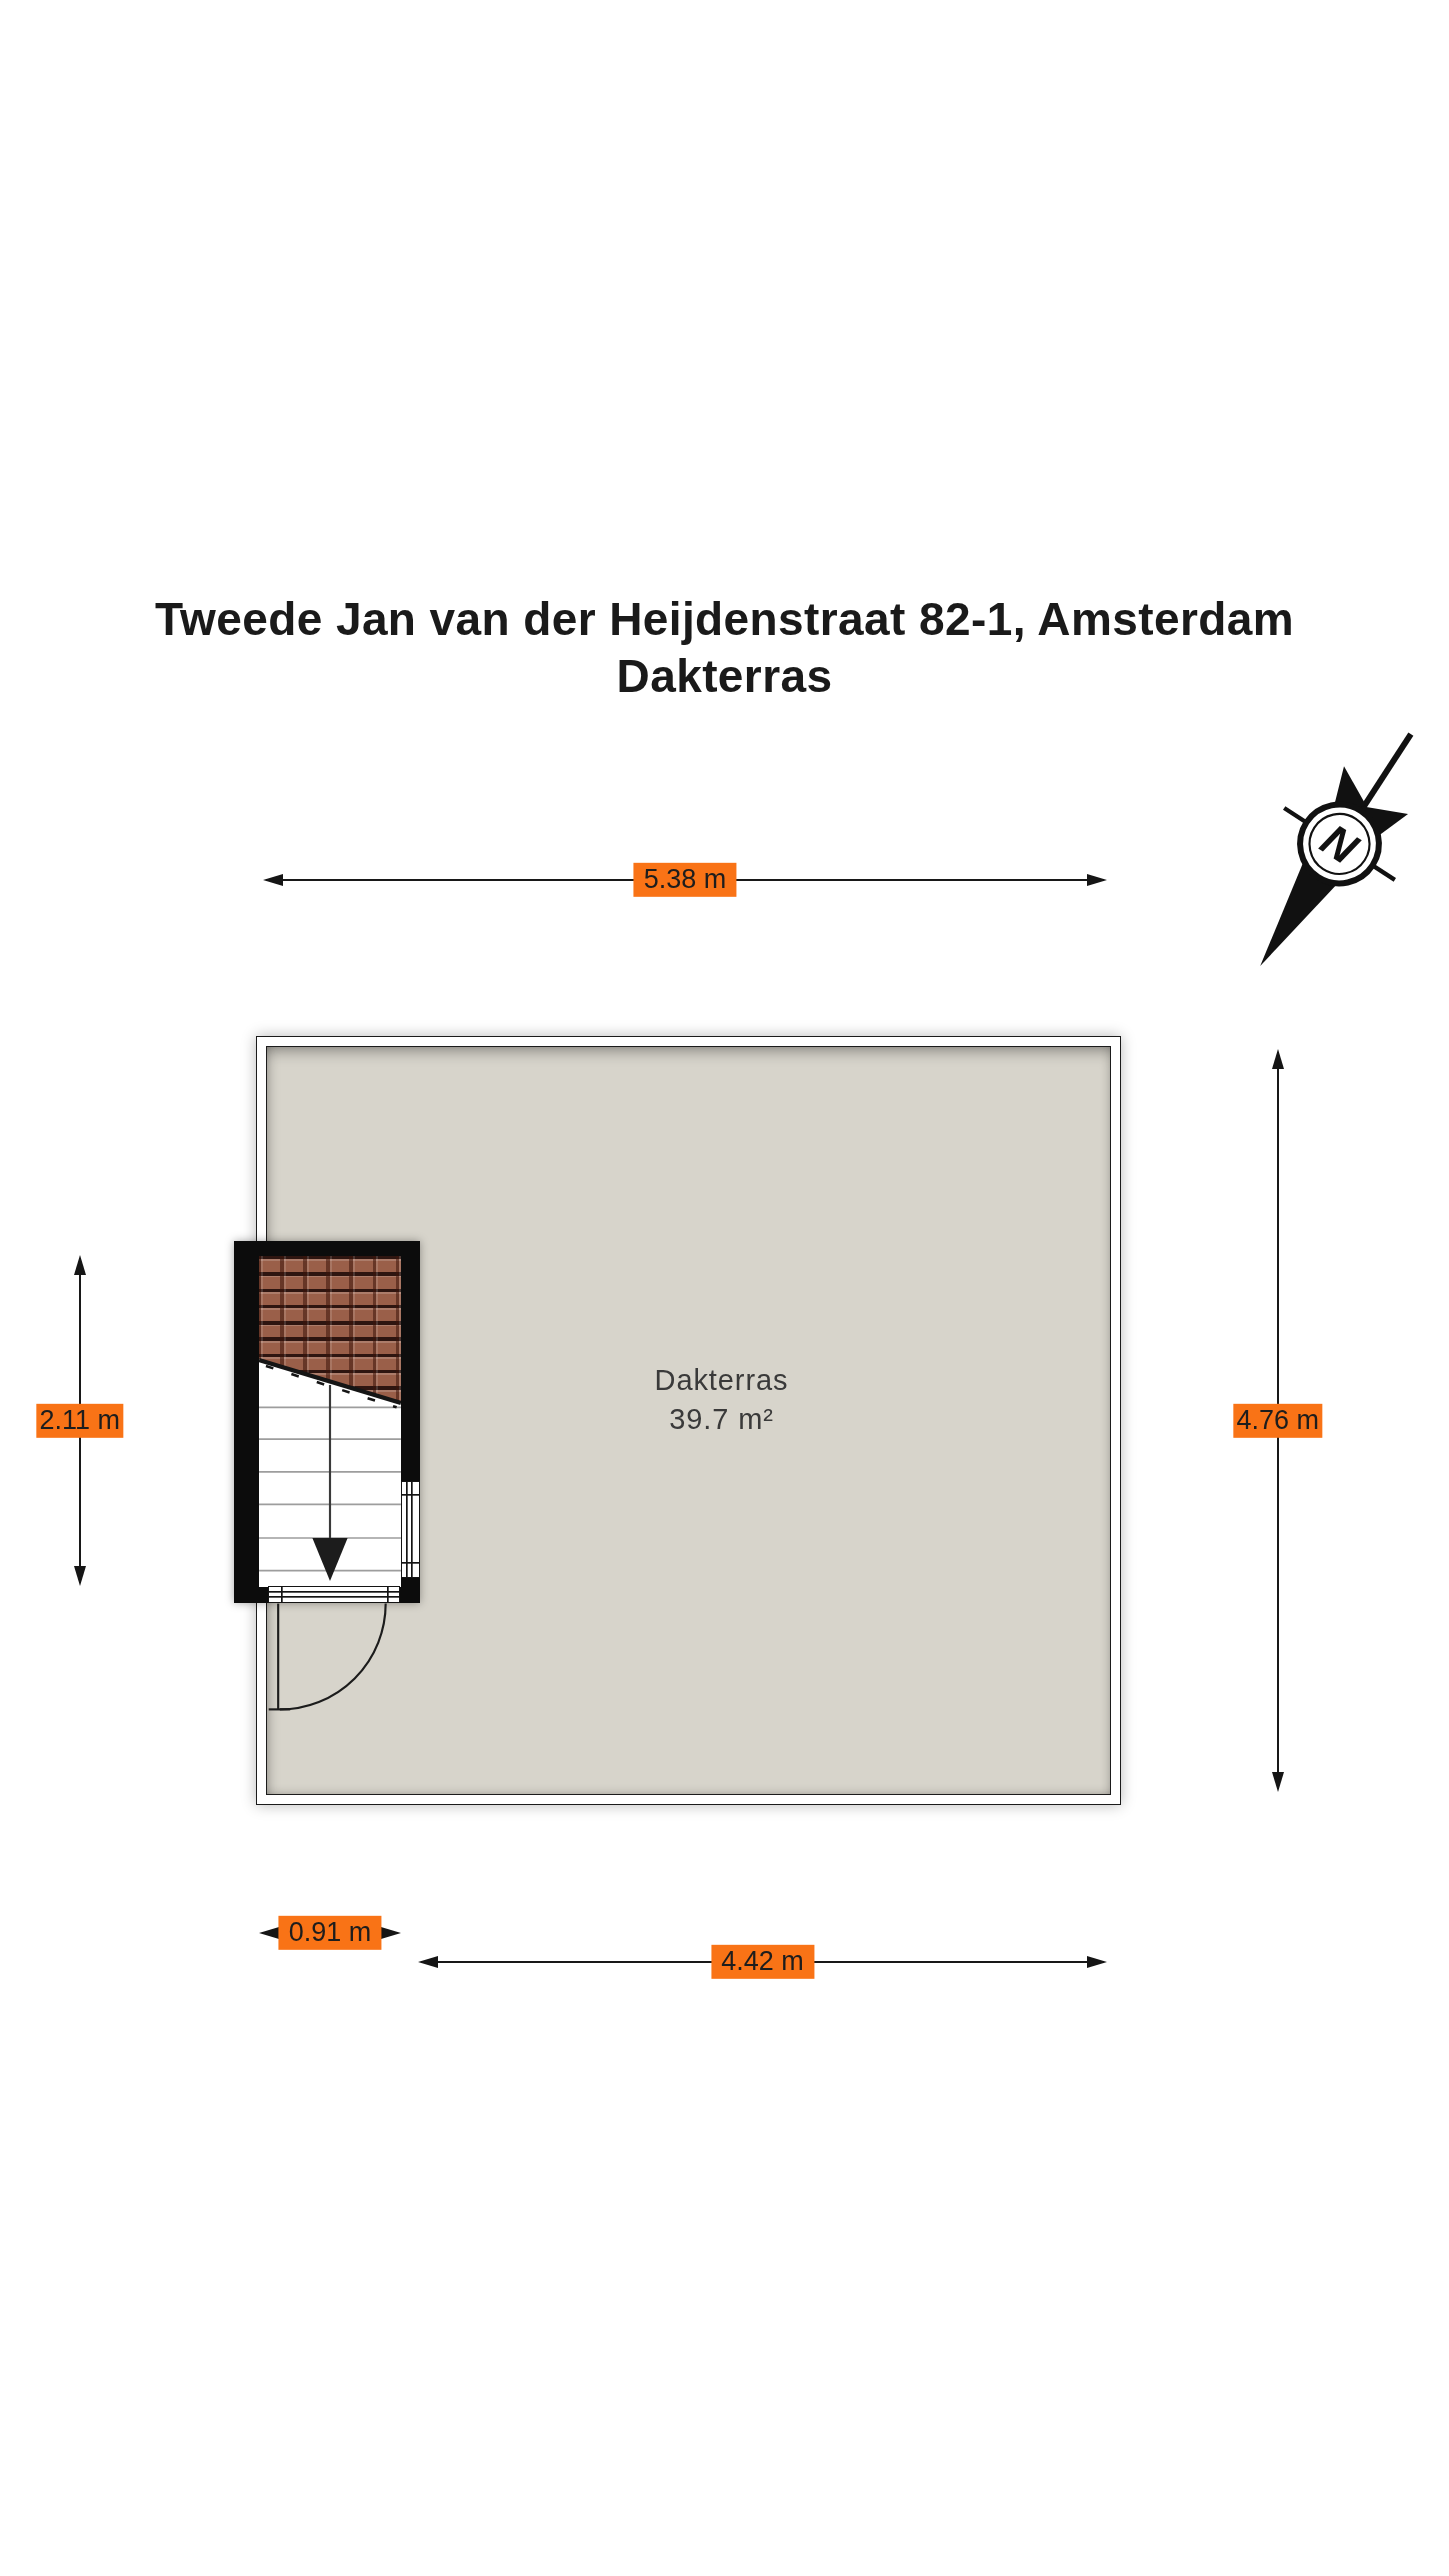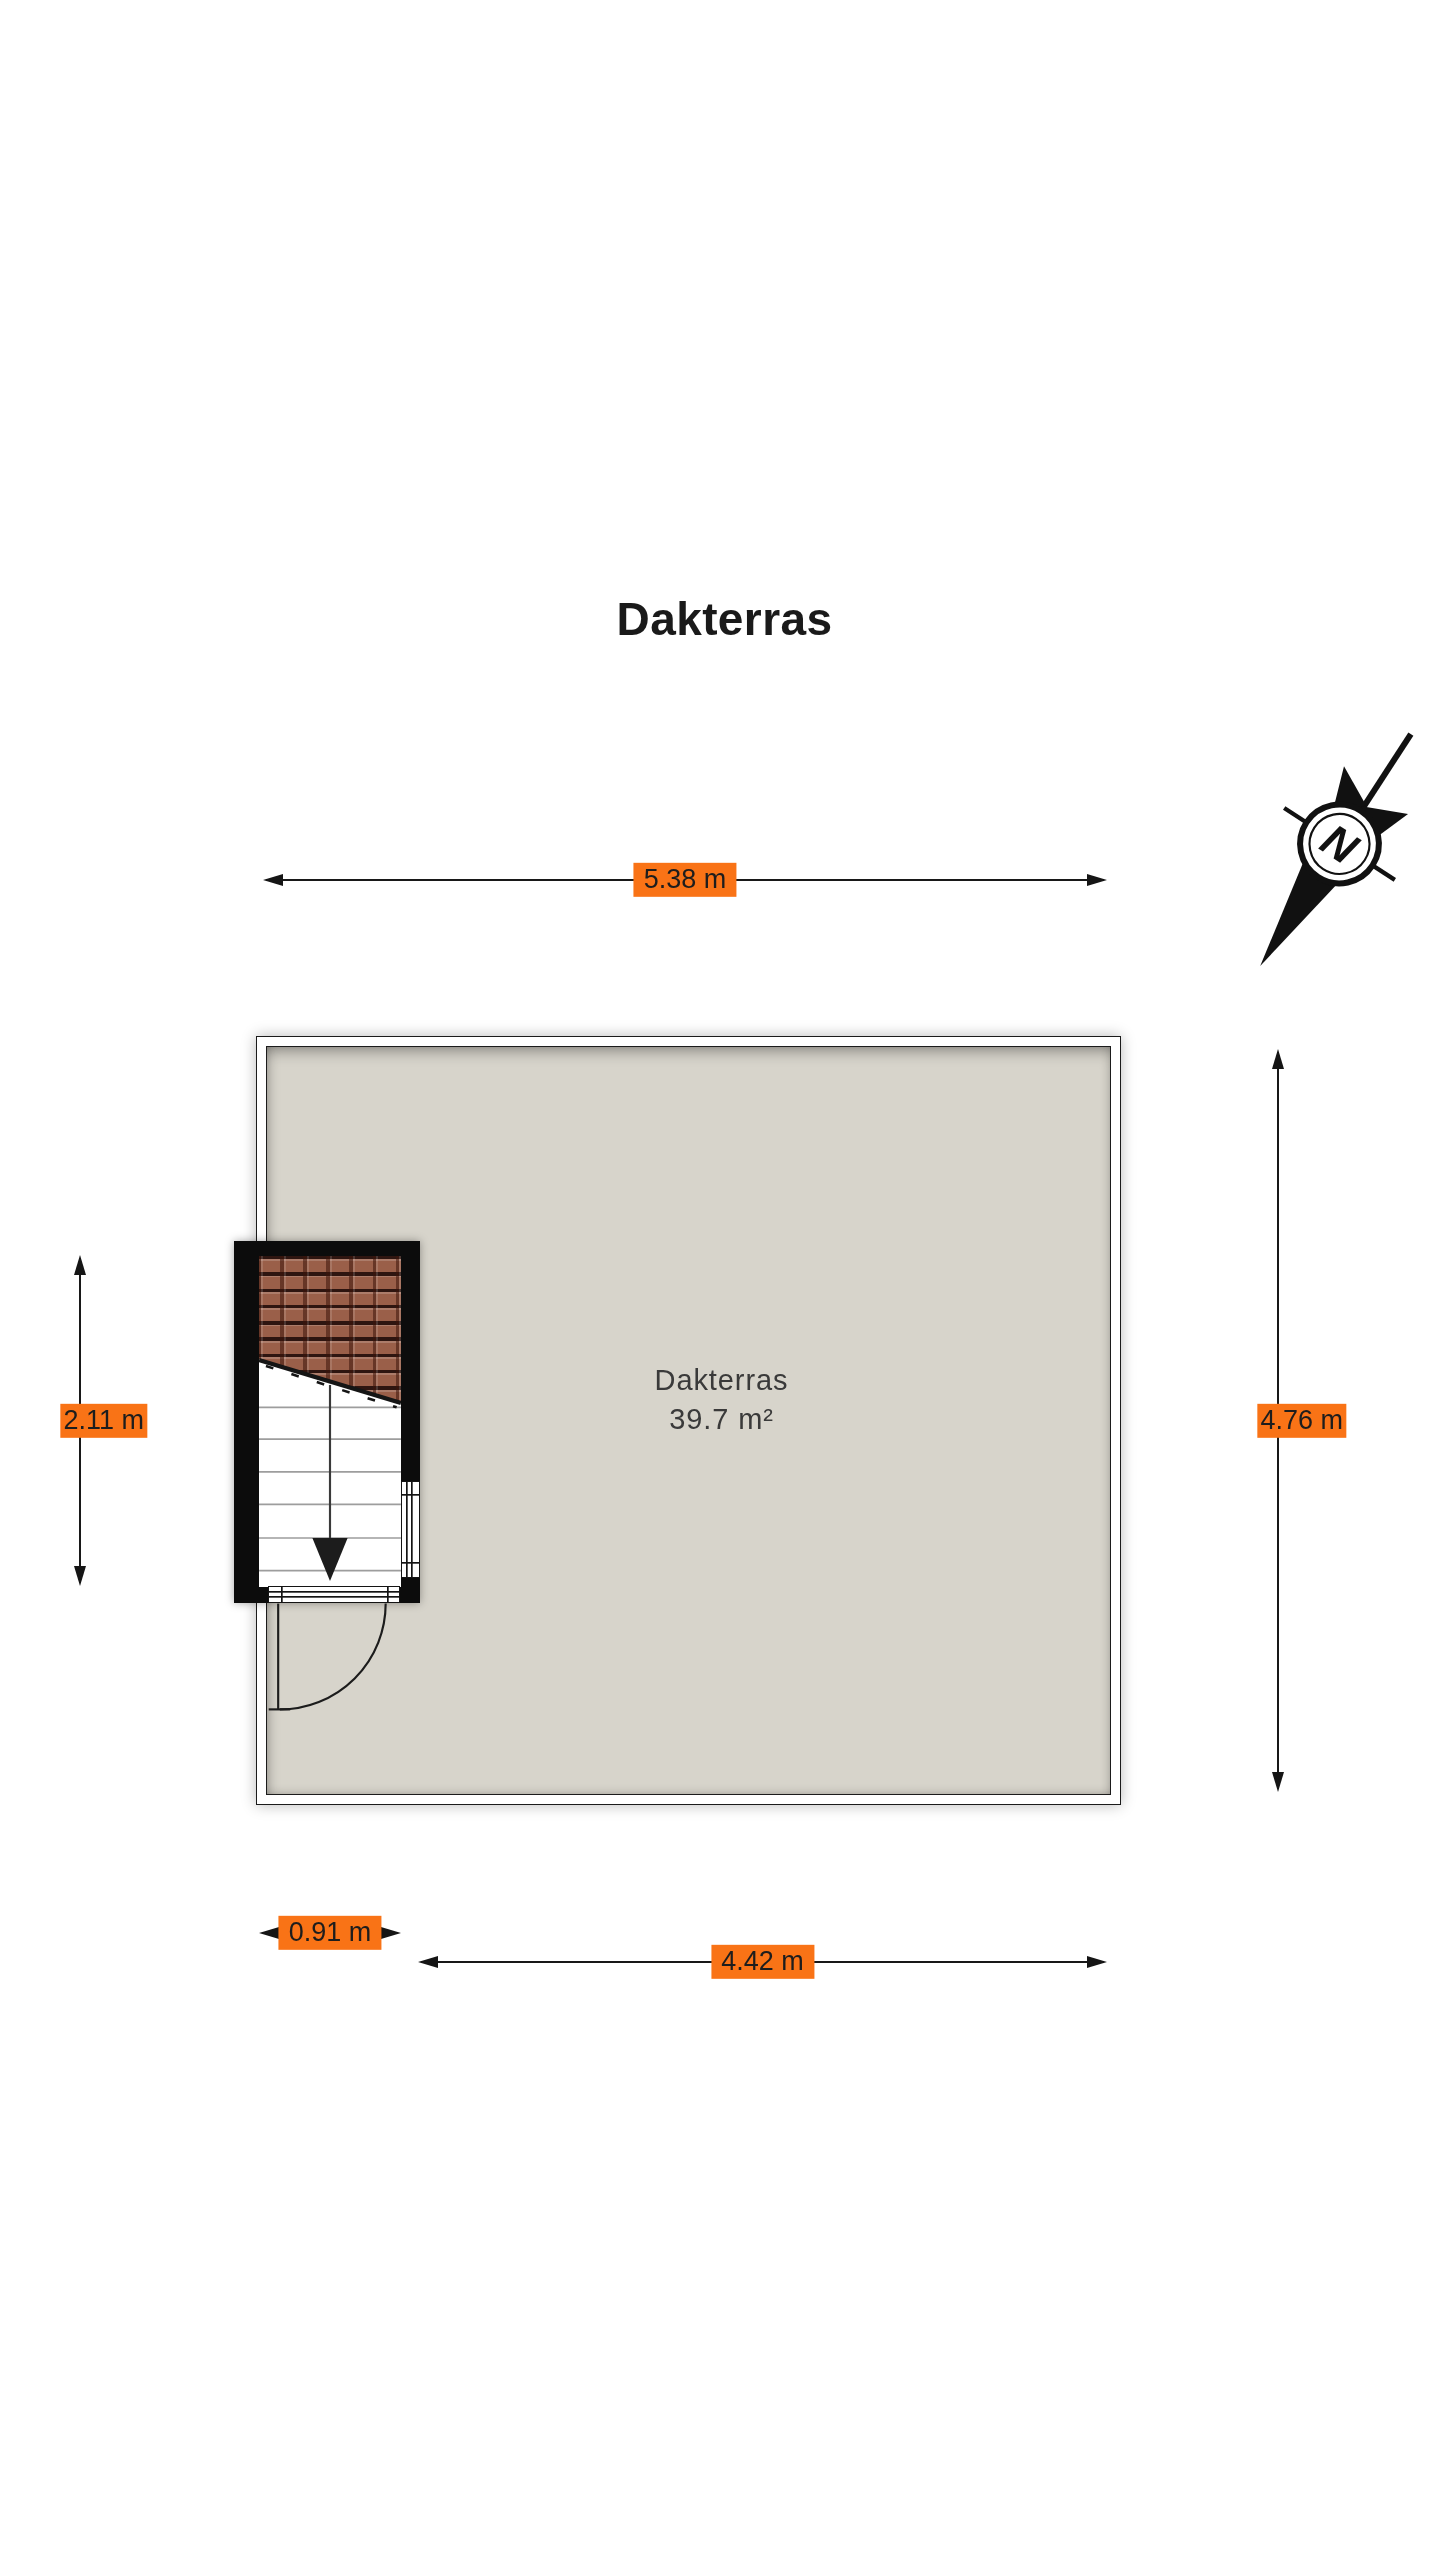--- a/index.html
+++ b/index.html
@@ -20,21 +20,21 @@
   .dim .line-v{position:absolute;top:2.6px;bottom:2.6px;left:50%;margin-left:-0.9px;width:1.7px;background:#181818;}
   .ah{position:absolute;width:0;height:0;}
   .ah.l{left:0;top:50%;transform:translateY(-50%);border-right:20.6px solid #151515;border-top:6.9px solid transparent;border-bottom:6.9px solid transparent;}
   .ah.r{right:0;top:50%;transform:translateY(-50%);border-left:20.6px solid #151515;border-top:6.9px solid transparent;border-bottom:6.9px solid transparent;}
   .ah.u{top:0;left:50%;transform:translateX(-50%);border-bottom:20.6px solid #151515;border-left:6.9px solid transparent;border-right:6.9px solid transparent;}
   .ah.d{bottom:0;left:50%;transform:translateX(-50%);border-top:20.6px solid #151515;border-left:6.9px solid transparent;border-right:6.9px solid transparent;}
   .dlabel{
     position:absolute;left:50%;top:50%;transform:translate(-50%,-50%);
     background:#f97316;padding:1.7px 10.3px;font-size:27px;color:#1d1d1d;white-space:nowrap;
   }
-  .dlabel.tight{padding:1.7px 3.4px;margin-left:24px;}
+  .dlabel.tight{padding:1.7px 3.4px;}
   .dim-top{left:263px;top:866px;width:844px;height:27.5px;}
   .dim-bottom-small{left:259px;top:1919px;width:142px;height:27.5px;}
   .dim-bottom-large{left:418px;top:1948px;width:689px;height:27.5px;}
   .dim-left{left:66px;top:1255px;width:27.5px;height:331px;}
   .dim-right{left:1264px;top:1049px;width:27.5px;height:743px;}
 
   
   .terrace{
     position:absolute;left:256px;top:1036px;width:865px;height:769px;box-sizing:border-box;
     background:#ffffff;border:1.7px solid #1b1b1b;
@@ -96,20 +96,21 @@
 
   
   .compass{position:absolute;left:1241px;top:711px;}
 </style>
 </head>
 <body>
 
 <div class="canvas">
 
   <div class="plan-title">
+    <div>Tweede Jan van der Heijdenstraat 82-1, Amsterdam</div>
     <div>Dakterras</div>
   </div>
 
   <svg class="compass" width="197" height="283" viewBox="0 0 230 330">
     <g transform="rotate(33 115 155)">
       <line x1="38" y1="155" x2="192" y2="155" stroke="#111" stroke-width="5"></line>
       <line x1="115" y1="2" x2="115" y2="120" stroke="#111" stroke-width="7"></line>
       <polygon points="115,325 86,168 140,185" fill="#111"></polygon>
       <polygon points="70,76 116,100 92,140" fill="#111"></polygon>
       <polygon points="163,82 113,104 141,141" fill="#111"></polygon>

